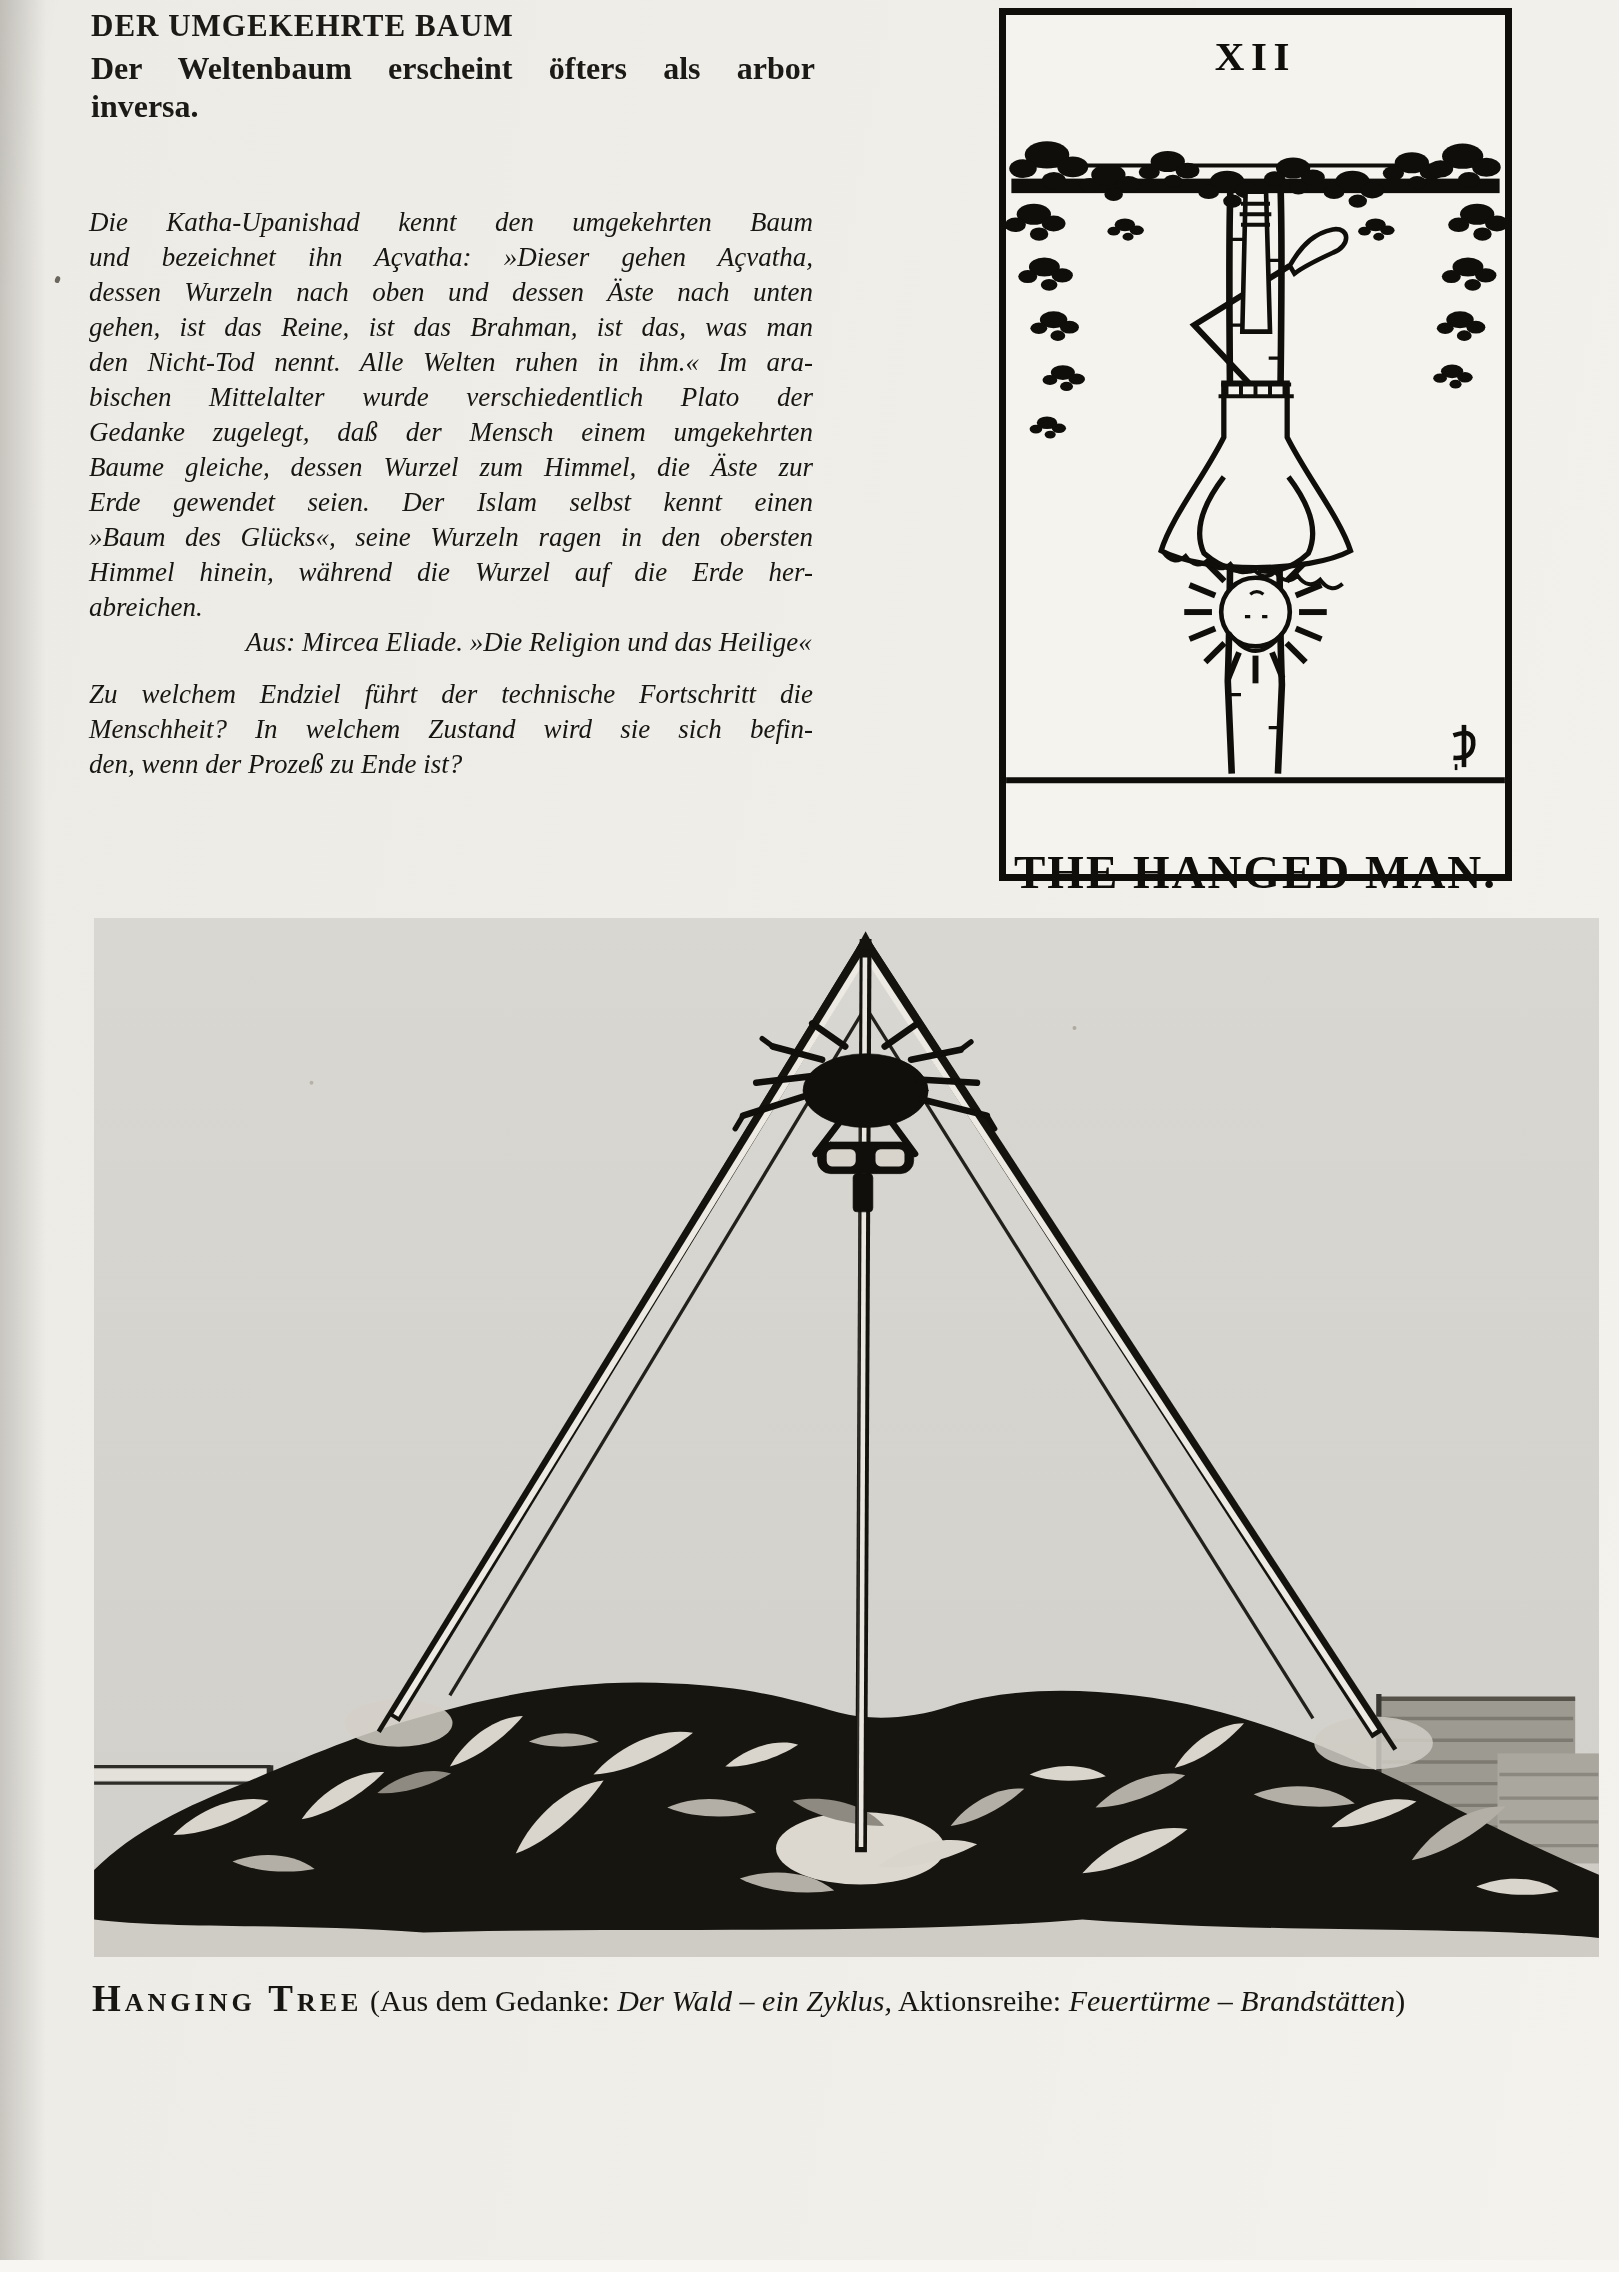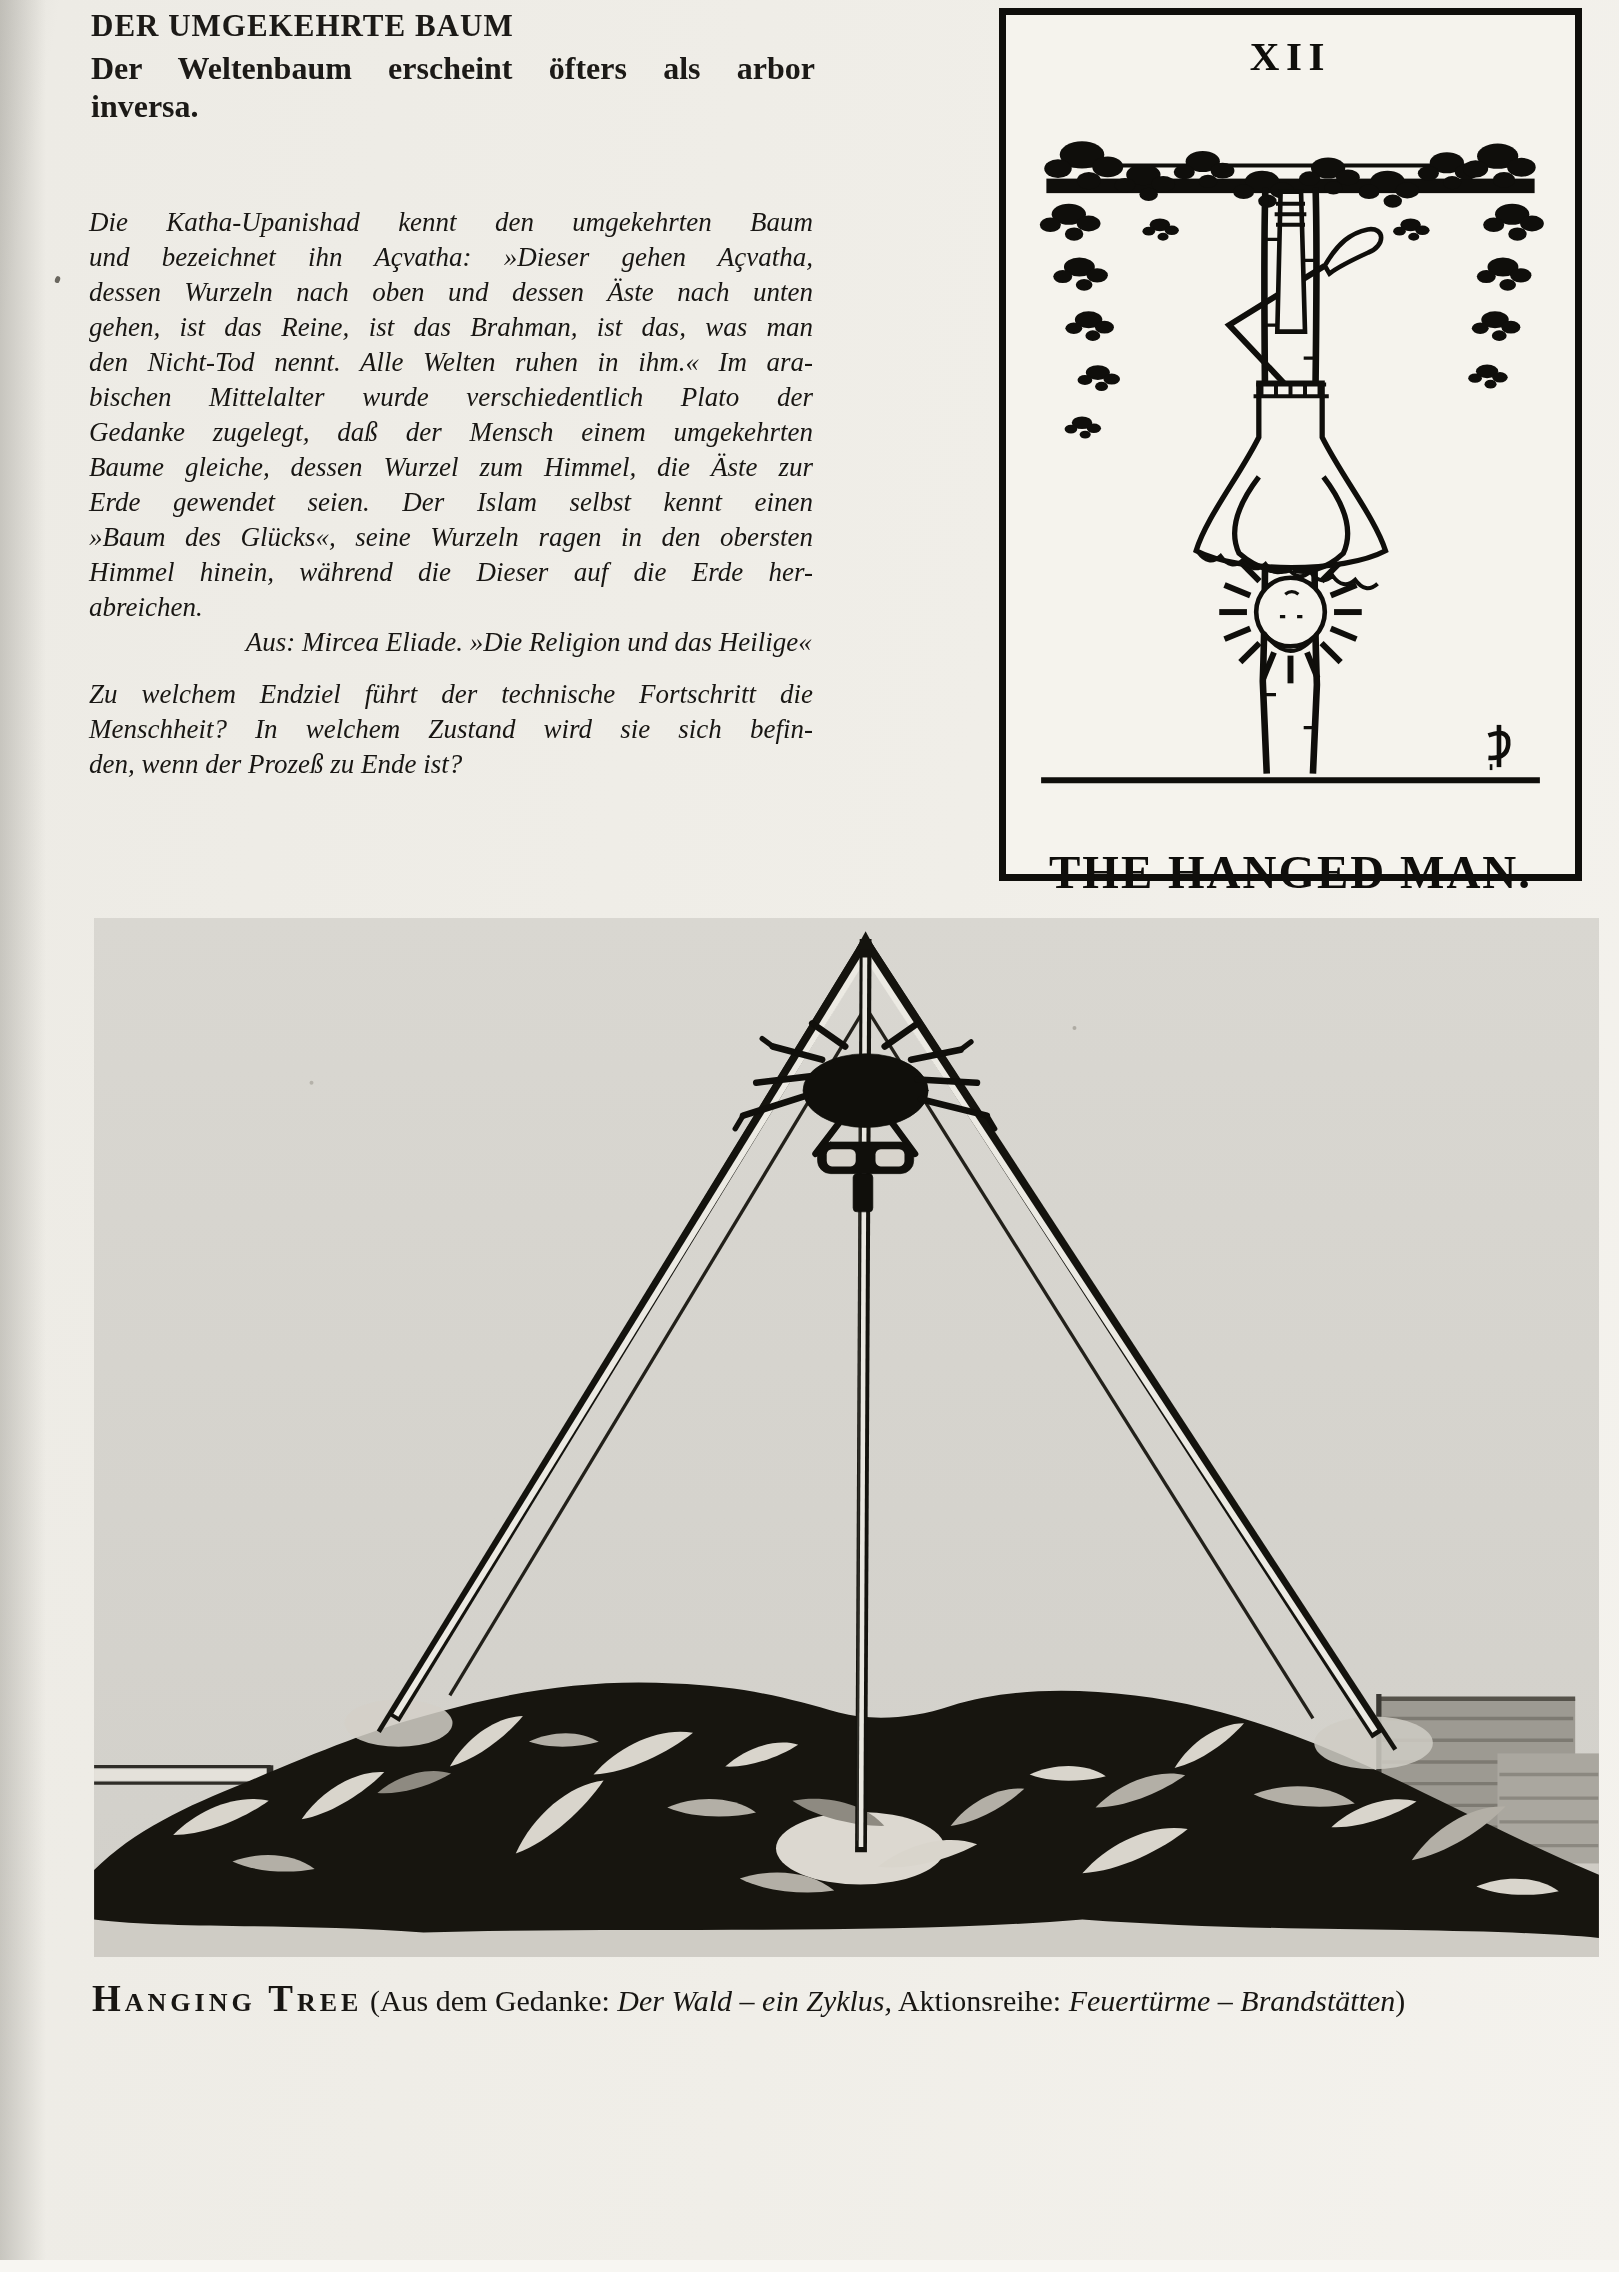--- a/index.html
+++ b/index.html
@@ -17,21 +17,21 @@
   .h1{font-size:31px;font-weight:bold;letter-spacing:1px;line-height:37px;white-space:nowrap;}
   .h2-block{margin-top:5.3px;font-size:32px;font-weight:bold;line-height:38px;}
   .jline{text-align:justify;text-align-last:justify;}
   .jline.last{text-align-last:left;}
   .quote{position:absolute;left:89px;width:724px;font-style:italic;font-size:27px;line-height:35px;color:#181613;margin-top:43px;}
   #quote-eliade{top:162px;}
   #quote-mill{top:634px;}
   .attr-line{text-align:right;padding-right:1.3px;}
   
   #tarot-card{
-    position:absolute;left:999px;top:8px;width:583px;height:873px;box-sizing:border-box;
+    position:absolute;left:999px;top:8px;width:513px;height:873px;box-sizing:border-box;
     background:#f5f3ed;border:7.3px solid #0f0e0b;
   }
   #tarot-numeral{
     position:absolute;left:0;top:17px;width:100%;text-align:center;
     font-size:41px;font-weight:bold;letter-spacing:6.6px;color:#0f0e0b;
   }
   #tarot-title{
     position:absolute;left:0;top:816px;width:100%;height:86px;text-align:center;
     font-size:47px;font-weight:bold;letter-spacing:2px;line-height:83px;color:#0f0e0b;white-space:nowrap;
   }
@@ -67,21 +67,21 @@
         <div class="jline">Die Katha-Upanishad kennt den umgekehrten Baum</div>
         <div class="jline">und bezeichnet ihn Açvatha: »Dieser gehen Açvatha,</div>
         <div class="jline">dessen Wurzeln nach oben und dessen Äste nach unten</div>
         <div class="jline">gehen, ist das Reine, ist das Brahman, ist das, was man</div>
         <div class="jline">den Nicht-Tod nennt. Alle Welten ruhen in ihm.« Im ara-</div>
         <div class="jline">bischen Mittelalter wurde verschiedentlich Plato der</div>
         <div class="jline">Gedanke zugelegt, daß der Mensch einem umgekehrten</div>
         <div class="jline">Baume gleiche, dessen Wurzel zum Himmel, die Äste zur</div>
         <div class="jline">Erde gewendet seien. Der Islam selbst kennt einen</div>
         <div class="jline">»Baum des Glücks«, seine Wurzeln ragen in den obersten</div>
-        <div class="jline">Himmel hinein, während die Dieser auf die Erde her-</div>
+        <div class="jline">Himmel hinein, während die Wurzel auf die Erde her-</div>
         <div class="jline last">abreichen.</div>
       </div>
     <div class="attr-line">Aus: Mircea Eliade. »Die Religion und das Heilige«</div>
   </div>
 
   <div class="quote" id="quote-mill">
     <div>
         <div class="jline">Zu welchem Endziel führt der technische Fortschritt die</div>
         <div class="jline">Menschheit? In welchem Zustand wird sie sich befin-</div>
         <div class="jline last">den, wenn der Prozeß zu Ende ist?</div>

